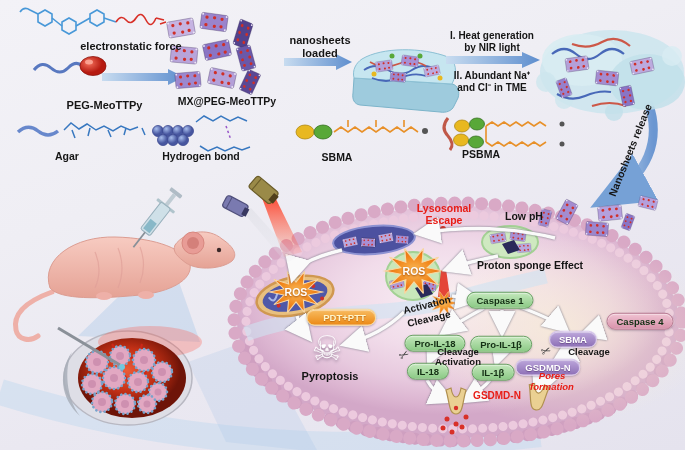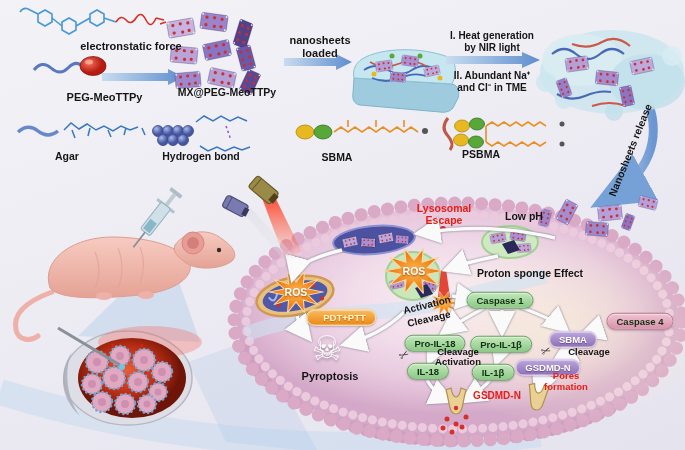--- a/index.html
+++ b/index.html
@@ -361,34 +361,34 @@
   <ellipse cx="477" cy="124" rx="7.5" ry="6" fill="#58a838" stroke="#357020" stroke-width=".8"></ellipse>
   <ellipse cx="461" cy="140" rx="7.5" ry="6" fill="#e8b820" stroke="#b08810" stroke-width=".8"></ellipse>
   <ellipse cx="476" cy="142" rx="7.5" ry="6" fill="#58a838" stroke="#357020" stroke-width=".8"></ellipse>
   <path d="M 486 126 l 6 -4 l 6 4 l 6 -4 l 6 4 l 6 -4 l 6 4 l 6 -4 l 6 4 l 6 -4 l 6 4 M 486 142 l 6 4 l 6 -4 l 6 4 l 6 -4 l 6 4 l 6 -4 l 6 4 l 6 -4 l 6 4 l 6 -4 M 486 126 l 0 16" stroke="#e89028" stroke-width="1.6" fill="none"></path>
   <circle cx="562" cy="124" r="2.5" fill="#555"></circle>
         <circle cx="562" cy="144" r="2.5" fill="#555"></circle>
 </g>
 </svg>
 
 <div class="c lblw" style="left:131px;top:46px;width:110px;">electronstatic force</div>
-<div class="c lbl" style="left:88px;top:97px;padding-left:33px;">PEG-MeoTTPy</div>
-<div class="c lbl s105" style="left:227px;top:92px;text-align:right;">MX@PEG-MeoTTPy</div>
+<div class="c lbl" style="left:88px;top:105px;padding-left:33px;">PEG-MeoTTPy</div>
+<div class="c lbl s105" style="left:227px;top:101px;text-align:right;">MX@PEG-MeoTTPy</div>
 <div class="c lblw" style="left:320px;top:47px;width:82px;">nanosheets loaded</div>
 <div class="c lblw s10" style="left:492px;top:41px;width:96px;">I. Heat generation by NIR light</div>
 <div class="c lblw s10" style="left:492px;top:81px;width:96px;">II. Abundant Na⁺ and Cl⁻ in TME</div>
 <div class="c lbl s105" style="left:67px;top:156px;">Agar</div>
 <div class="c lbl s105" style="left:201px;top:156px;">Hydrogen bond</div>
 <div class="c lbl s105" style="left:337px;top:157px;">SBMA</div>
 <div class="c lbl s105" style="left:481px;top:154px;">PSBMA</div>
 <div class="c lbl s105" style="left:630px;top:150px;transform:translate(-50%,-50%) rotate(-68deg);">Nanosheets release</div>
 
 <div class="c lblw s105 red" style="left:444px;top:214px;width:72px;">Lysosomal Escape</div>
 <div class="c lbl s105" style="left:524px;top:216px;">Low pH</div>
-<div class="c lbl s105" style="left:530px;top:273px;">Proton sponge Effect</div>
+<div class="c lbl s105" style="left:530px;top:265px;">Proton sponge Effect</div>
 <div class="ros" style="left:296px;top:292px;">ROS</div>
 <div class="ros" style="left:414px;top:271px;">ROS</div>
 <div class="c lbl s10" style="left:427px;top:305px;transform:translate(-50%,-50%) rotate(-14deg);">Activation</div>
 <div class="c lbl s10" style="left:429px;top:319px;transform:translate(-50%,-50%) rotate(-13deg);">Cleavage</div>
 
 <div class="pill po" style="left:341px;top:317px;">PDT+PTT</div>
 <span class="glyph" style="left:327px;top:348px;font-size:34px;color:#fff;text-shadow:0 2px 3px rgba(100,80,110,.6);">☠</span>
 <div class="c lbl" style="left:330px;top:376px;text-align:right;">Pyroptosis</div>
 
 <div class="pill pg" style="left:500px;top:300px;">Caspase 1</div>
@@ -398,19 +398,19 @@
 <div class="pill pg" style="left:501px;top:344px;">Pro-IL-1β</div>
 <div class="pill pg" style="left:428px;top:371px;">IL-18</div>
 <div class="pill pg" style="left:493px;top:372px;">IL-1β</div>
 <div class="pill ppu" style="left:548px;top:367px;">GSDMD-N</div>
 
 <div class="c lblw s95" style="left:458px;top:357px;line-height:1.1;">
   <span>Cleavage</span><br>
   <span>Activation</span>
 </div>
 <div class="c lbl s95" style="left:589px;top:352px;">Cleavage</div>
-<div class="c lblw s95 red" style="left:566px;top:382px;width:66px;">Pores formation</div>
+<div class="c lblw s95 red" style="left:552px;top:382px;width:66px;font-style:italic;">Pores formation</div>
 <div class="c lbl s10 red" style="left:497px;top:396px;">GSDMD-N</div>
 
 <span class="glyph" style="left:404px;top:355px;font-size:12px;color:#444;transform:translate(-50%,-50%) rotate(-30deg);">✂</span>
 <span class="glyph" style="left:546px;top:351px;font-size:12px;color:#444;transform:translate(-50%,-50%) rotate(-20deg);">✂</span>
 
 </div>
 
 </body></html>

